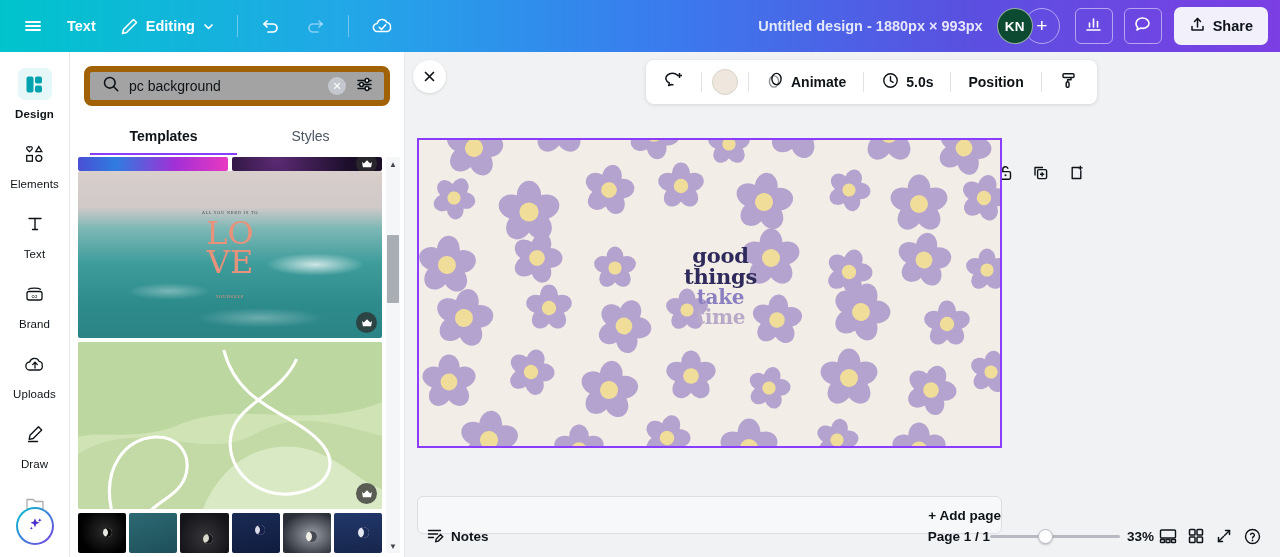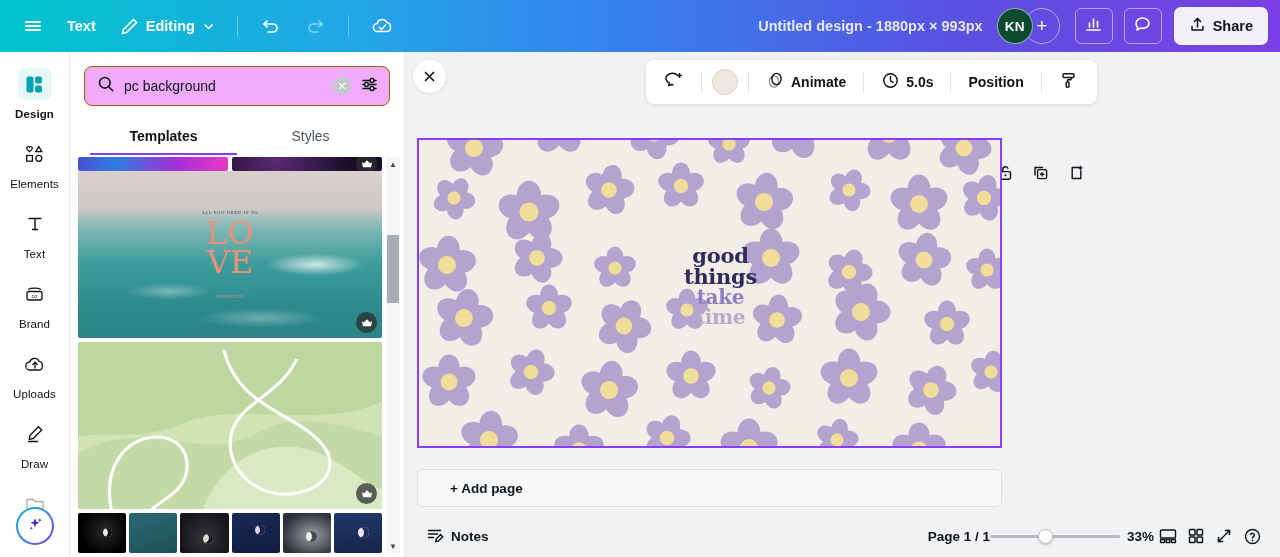--- a/index.html
+++ b/index.html
@@ -90,22 +90,22 @@
   }
 
   
   .panel {
     position: absolute; top: 52px; left: 70px; width: 335px; height: 505px;
     background: #fff; border-right: 1px solid #e6e8ec; overflow: hidden;
   }
   .search-wrap { padding: 14px 14px 0; }
   .search-box {
     display: flex; align-items: center; gap: 9px;
-    height: 40px; border: 1px solid #a16207; border-radius: 8px;
-    padding: 0 10px 0 12px; background: #f0abfc;
+    height: 40px; border: 6px solid #a16207; border-radius: 8px;
+    padding: 0 10px 0 12px; background: #a3a3a3;
   }
   .search-val { flex: 1; font-size: 14px; color: #0e1318; border: none; outline: none; background: transparent;
     font-family: "Liberation Sans", sans-serif; }
   .clear-x {
     width: 18px; height: 18px; border-radius: 50%; background: #c4c7cd;
     display: flex; align-items: center; justify-content: center;
     color: #fff; font-size: 11px; cursor: pointer; flex-shrink: 0;
   }
   .tabs { display: flex; margin-top: 12px; padding: 0 6px; }
   .tab {
@@ -177,23 +177,23 @@
     text-align: center; font-family: "DejaVu Serif", serif;
     font-weight: bold; line-height: 1.0; letter-spacing: -.3px;
     z-index: 5;
   }
   .q1 { font-size: 21px; color: #2e2a5c; }
   .q2 { font-size: 21px; color: #2e2a5c; }
   .q3 { font-size: 20px; color: #8a7fc0; }
   .q4 { font-size: 20px; color: #b9a9c9; }
 
   .add-page {
-    position: absolute; top: 417px; left: 12px; width: 585px; height: 38px;
+    position: absolute; top: 444px; left: 12px; width: 585px; height: 38px;
     border: 1px solid #dcdee3; border-radius: 6px; background: #f7f8f9;
-    display: flex; align-items: center; justify-content: flex-start;
+    display: flex; align-items: center; justify-content: flex-end;
     font-size: 13.5px; font-weight: bold; color: #0e1318; cursor: pointer; padding-left: 32px;
   }
 
   .bottombar {
     position: absolute; bottom: 0; left: 0; width: 875px; height: 42px;
     display: flex; align-items: center; padding: 0 14px; 
   }
   .notes-btn {
     display: flex; align-items: center; gap: 7px; height: 30px; padding: 0 7px;
     border-radius: 5px; font-size: 13.5px; font-weight: bold; cursor: pointer;

